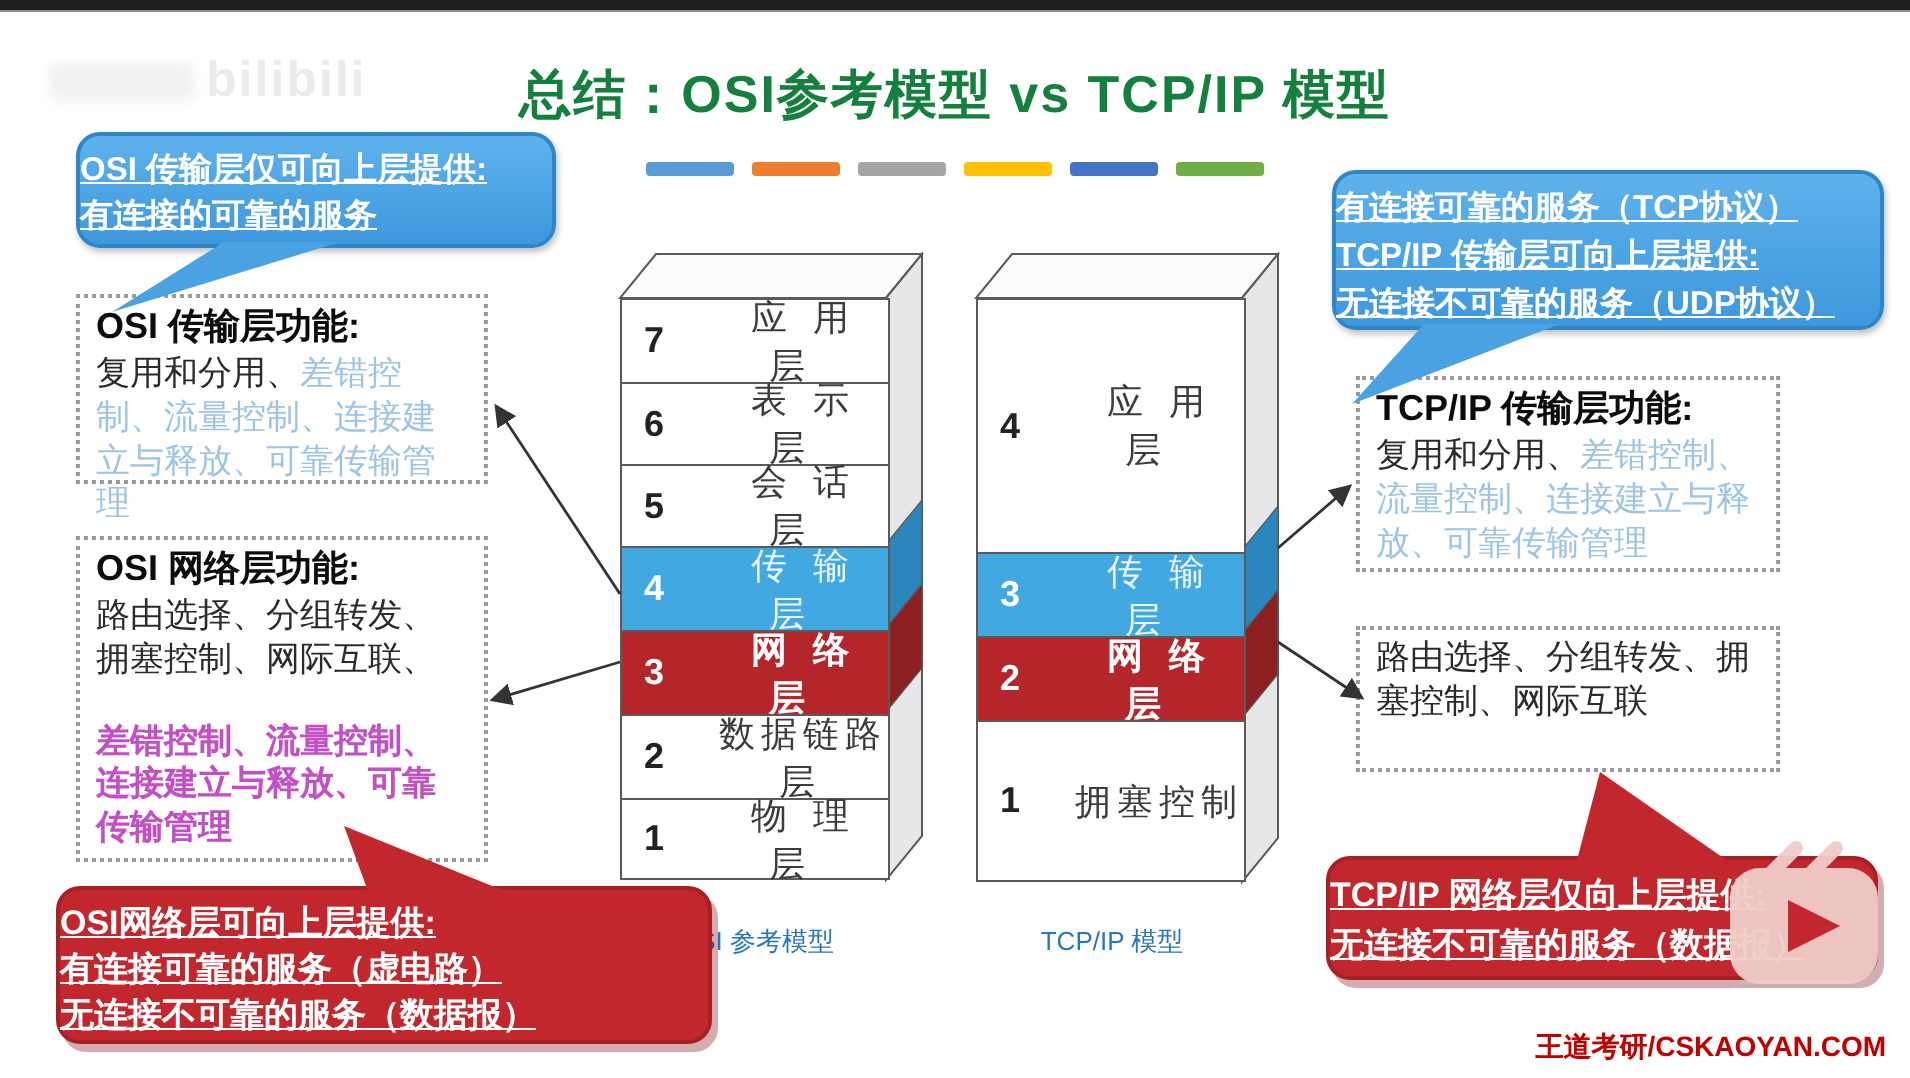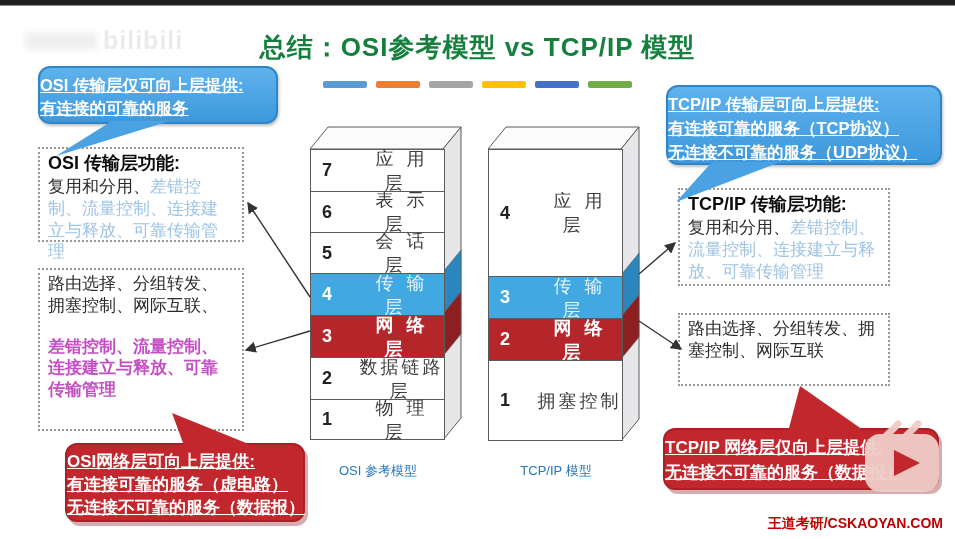--- a/index.html
+++ b/index.html
@@ -84,44 +84,45 @@
     <polygon points="621,275 639,253 639,295 621,317" fill="#2a86bd" stroke="#5a5a5a" stroke-width="0.6"></polygon>
     <polygon points="621,317 639,295 639,337 621,359" fill="#8e1f21" stroke="#5a5a5a" stroke-width="0.6"></polygon>
   </svg>
 
   <div class="bubble blue" style="left:38px;top:66px;width:240px;height:58px;font-size:16.5px;line-height:1.4;">
     <div>OSI 传输层仅可向上层提供:</div>
     <div>有连接的可靠的服务</div>
   </div>
 
   <div class="bubble blue" style="left:666px;top:85px;width:276px;height:80px;font-size:16.5px;line-height:1.45;">
+    <div>有连接可靠的服务（TCP协议）</div>
     <div>TCP/IP 传输层可向上层提供:</div>
-    <div>有连接可靠的服务（TCP协议）</div>
     <div>无连接不可靠的服务（UDP协议）</div>
   </div>
 
-  <div class="bubble red" style="left:28px;top:443px;width:240px;height:79px;font-size:17px;line-height:1.35;margin-left:37px;">
+  <div class="bubble red" style="left:28px;top:443px;width:328px;height:79px;font-size:17px;line-height:1.35;">
     <div>OSI网络层可向上层提供:</div>
     <div>有连接可靠的服务（虚电路）</div>
     <div>无连接不可靠的服务（数据报）</div>
   </div>
 
   <div class="bubble red" style="left:663px;top:428px;width:276px;height:62px;font-size:17px;line-height:1.45;">
     <div>TCP/IP 网络层仅向上层提供:</div>
     <div>无连接不可靠的服务（数据报）</div>
   </div>
 
   <div class="dbox" style="left:38px;top:147px;width:206px;height:95px;">
     <div class="ttl">OSI 传输层功能:</div>
     <p class="body-p">
       <span>复用和分用、</span><span class="txt-blue">差错控制、流量控制、连接建立与释放、可靠传输管理</span>
     </p>
   </div>
 
   <div class="dbox" style="left:38px;top:268px;width:206px;height:163px;">
+    <div class="ttl">OSI 网络层功能:</div>
     <p class="body-p">路由选择、分组转发、拥塞控制、网际互联、</p>
     <p class="gap-p txt-mag">差错控制、流量控制、连接建立与释放、可靠传输管理</p>
   </div>
 
   <div class="dbox" style="left:678px;top:188px;width:212px;height:98px;">
     <div class="ttl">TCP/IP 传输层功能:</div>
     <p class="body-p">
       <span>复用和分用、</span><span class="txt-blue">差错控制、流量控制、连接建立与释放、可靠传输管理</span>
     </p>
   </div>

